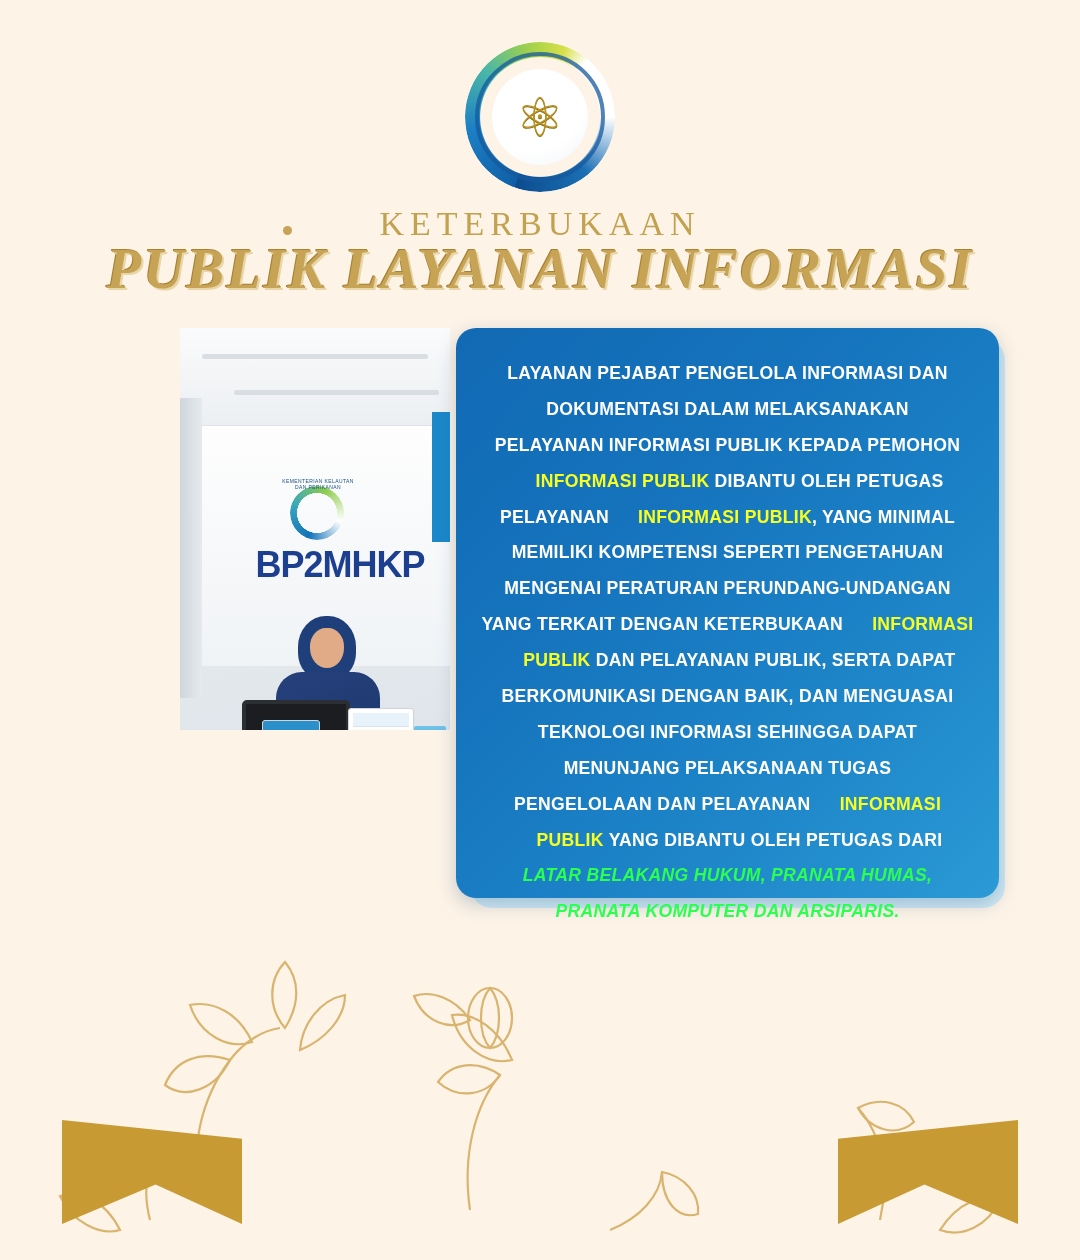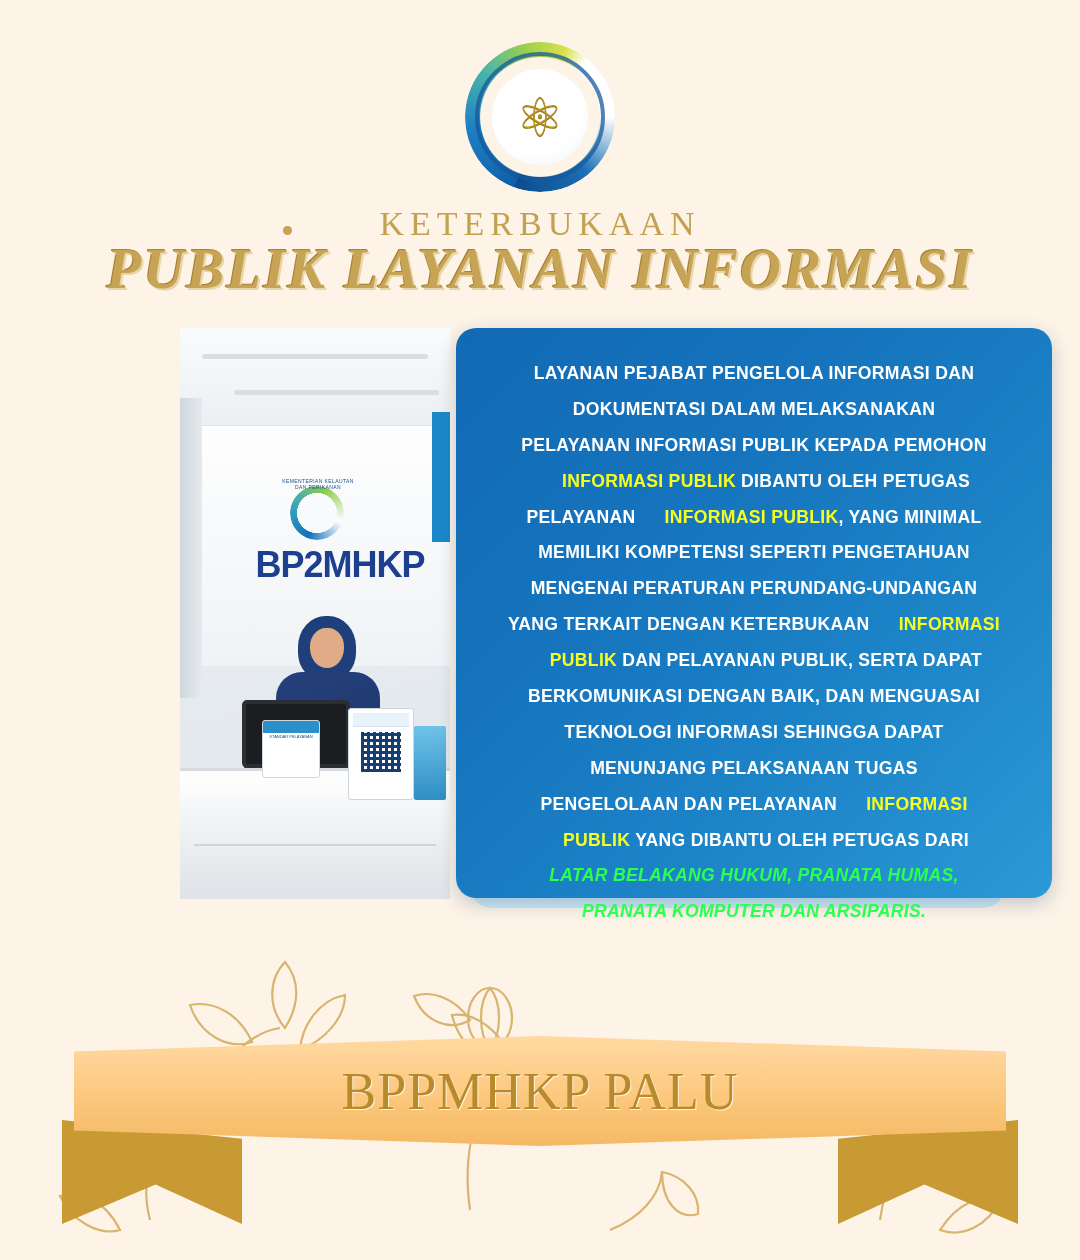--- a/index.html
+++ b/index.html
@@ -84,21 +84,21 @@
     border-radius: 50%;
     background: #c6a355;
   }
 
   
   .photo {
     position: absolute;
     left: 180px;
     top: 328px;
     width: 270px;
-    height: 571px;
+    height: 402px;
     overflow: hidden;
     background: linear-gradient(170deg, #f4f6f8 0%, #e9edf1 40%, #dfe5ea 100%);
   }
   .ceiling {
     position: absolute; left: 0; top: 0; width: 100%; height: 98px;
     background: linear-gradient(180deg, #fafbfc, #eceff2);
     border-bottom: 1px solid #dfe3e7;
   }
   .ceiling:before, .ceiling:after {
     content: ""; position: absolute; left: 8%; right: 8%; height: 5px;
@@ -208,21 +208,21 @@
   .panel-shadow {
     position: absolute;
     left: 470px; top: 338px;
     width: 535px; height: 570px;
     background: #cfe8f3;
     border-radius: 22px;
   }
   .panel {
     position: absolute;
     left: 456px; top: 328px;
-    width: 596px; height: 570px;
+    width: 543px; height: 570px;
     border-radius: 20px;
     background: linear-gradient(135deg, #1269b4 0%, #1574bd 35%, #1e86c9 70%, #2b9ad6 100%);
     padding: 28px 22px;
     box-shadow: 0 6px 18px rgba(20,70,120,.25);
   }
   .panel-text {
     text-align: center;
     color: #ffffff;
     font-size: 17.6px;
     font-weight: bold;
@@ -338,16 +338,13 @@
     <path d="M858,208 C880,196 904,202 914,222 C896,238 870,230 858,208Z"></path>
     <path d="M940,330 C958,302 982,294 1000,300 C988,326 962,338 940,330Z"></path>
     <path d="M610,330 C640,318 660,296 662,272"></path>
     <path d="M662,272 C684,276 700,294 698,314 C678,320 662,302 662,272Z"></path>
   </g>
 </svg>
 
 <div class="ribbon-wrap">
   <div class="ribbon-tail-l"></div>
   <div class="ribbon-tail-r"></div>
-  <div class="ribbon-band">
-    <span class="ribbon-text">BPPMHKP PALU</span>
-  </div>
 </div>
 
 </body></html>

